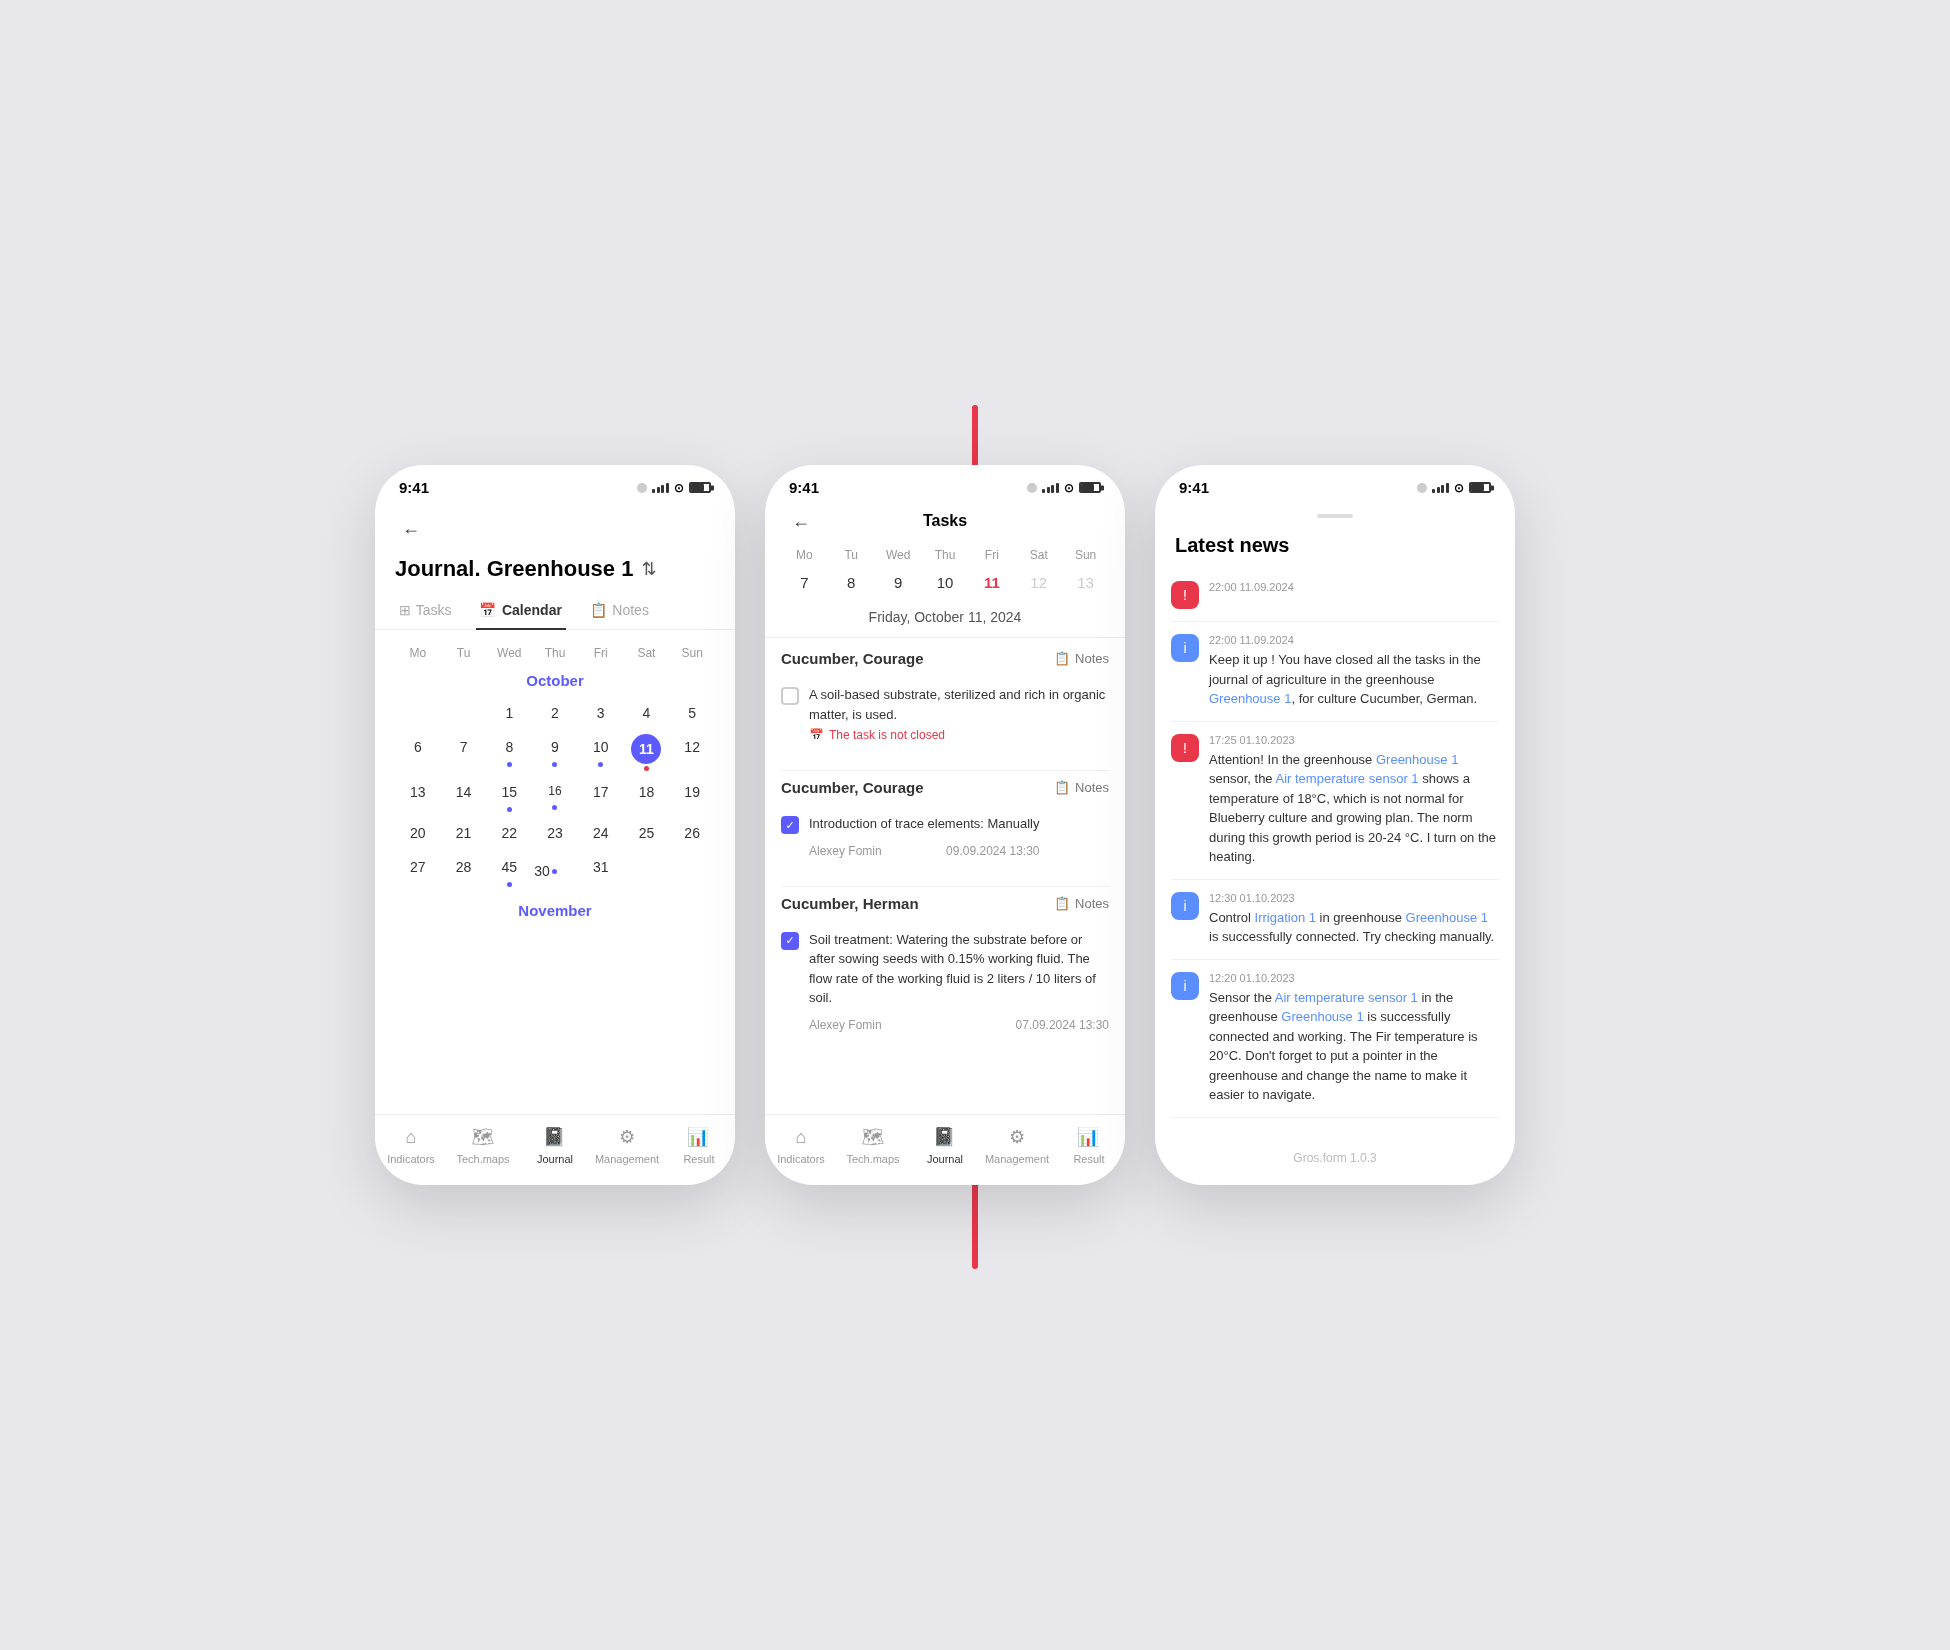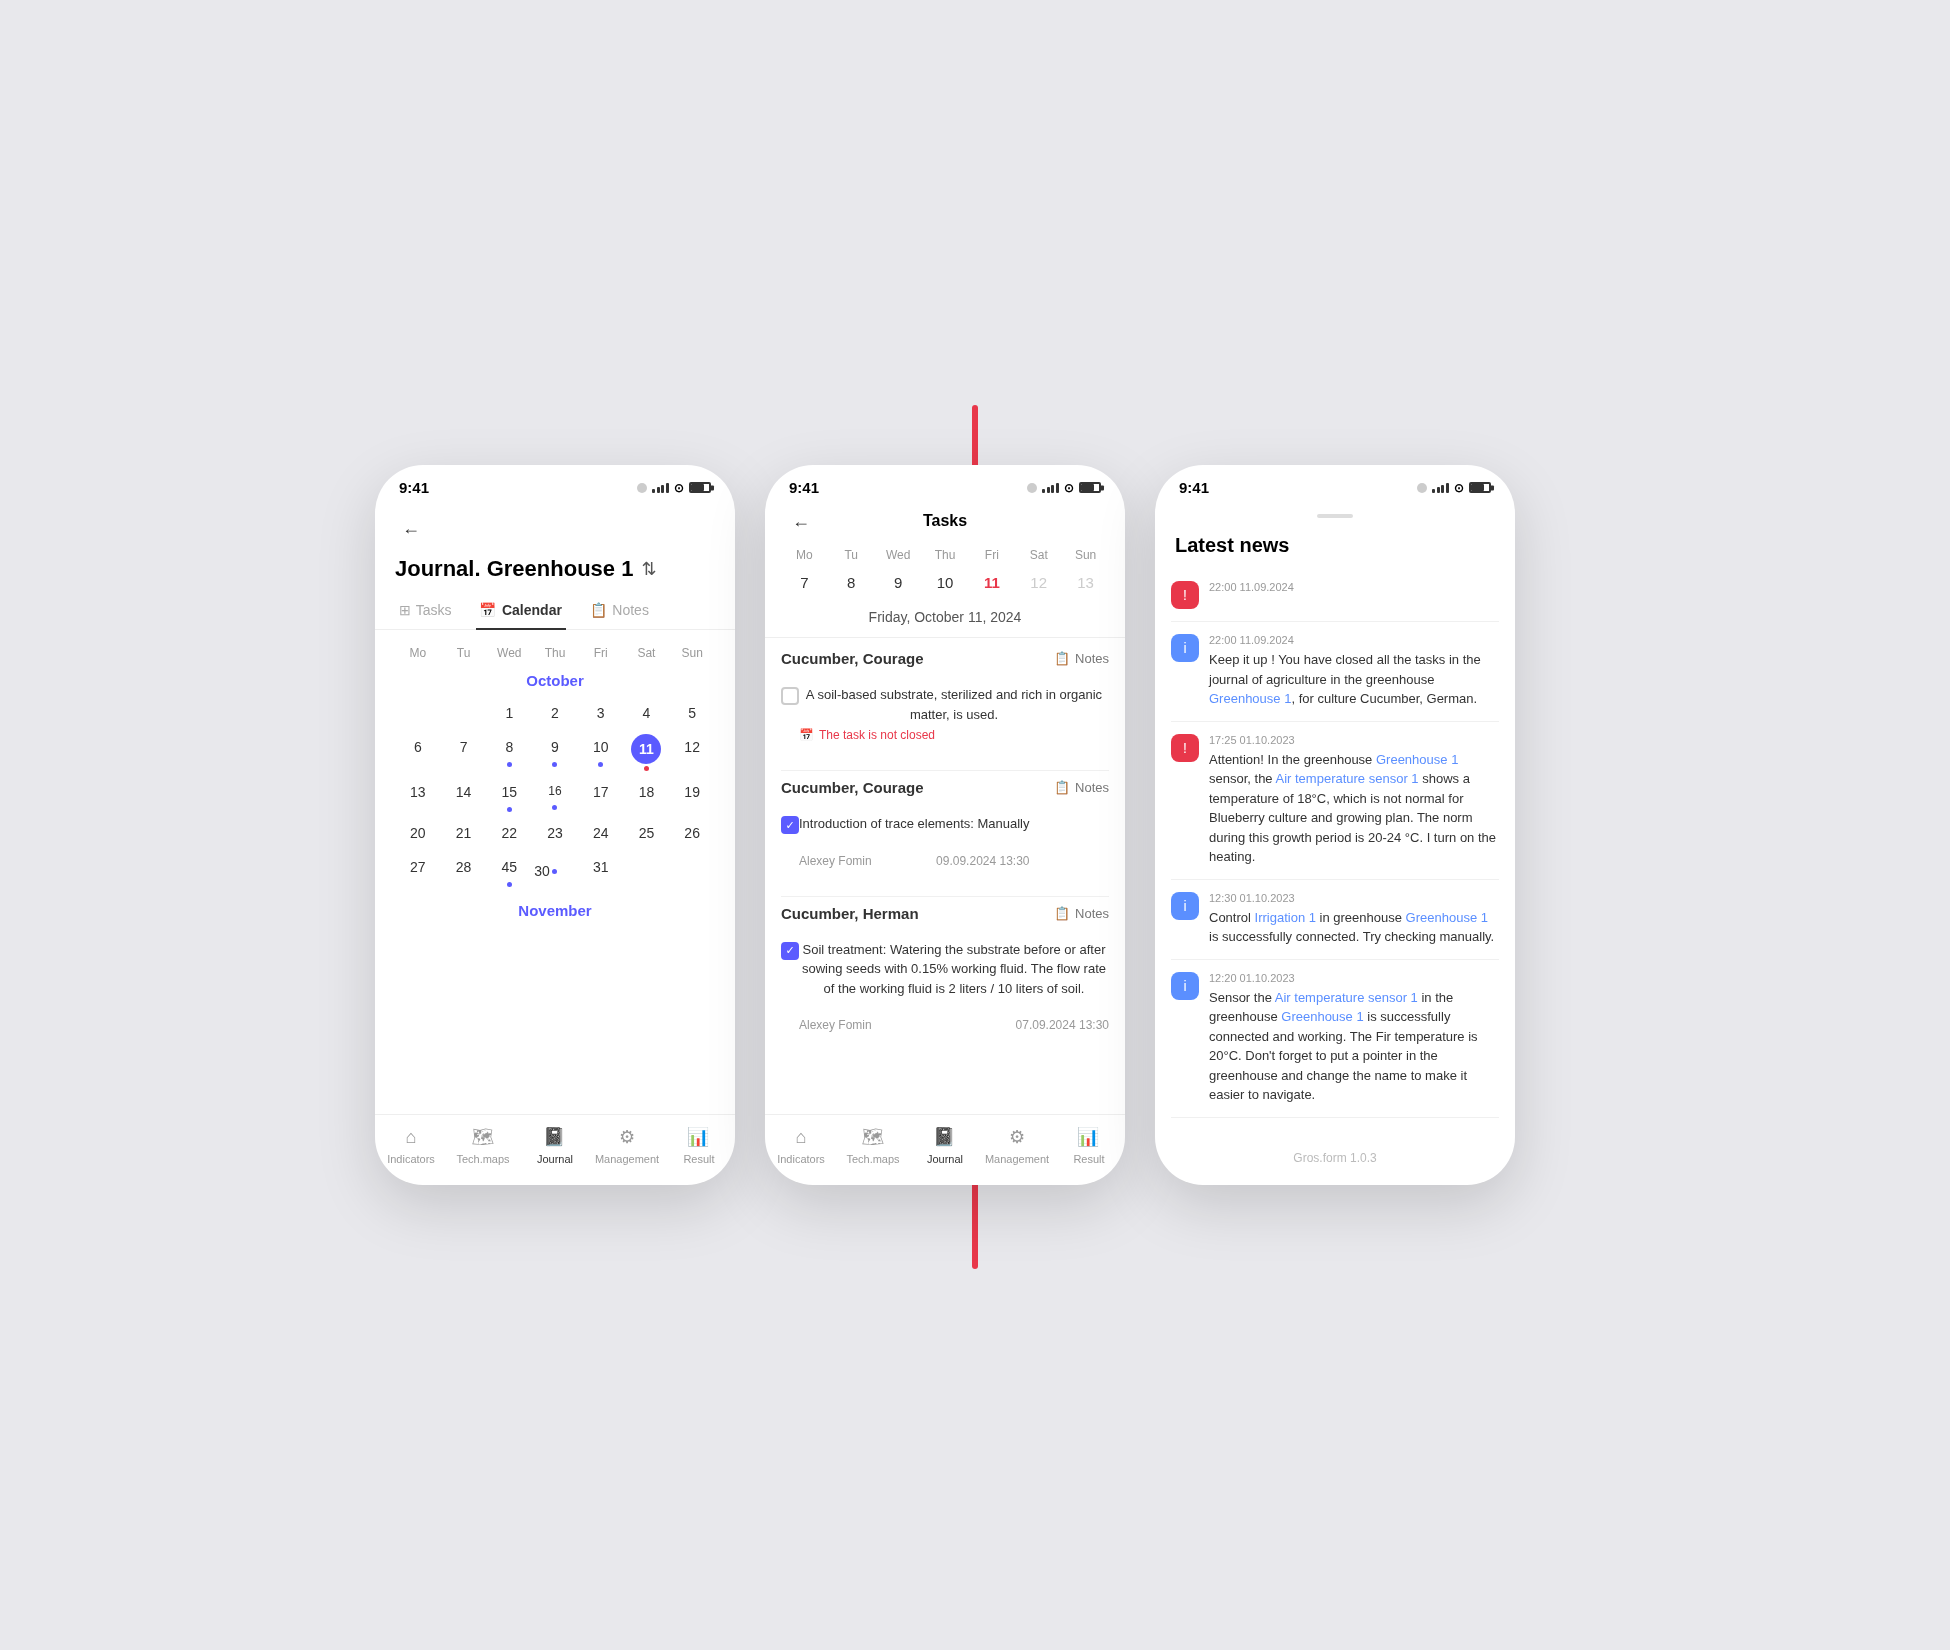--- a/index.html
+++ b/index.html
@@ -280,23 +280,22 @@
 
     .notes-badge {
       display: flex; align-items: center; gap: 4px;
       font-size: 13px;
       color: #777;
     }
 
     .task-item {
       display: flex;
       align-items: flex-start;
-      gap: 0;
+      gap: 10px;
       padding: 8px 0;
-      text-align: center;
     }
 
     .task-checkbox {
       width: 18px; height: 18px;
       border: 2px solid #ccc;
       border-radius: 4px;
       flex-shrink: 0;
       margin-top: 2px;
       display: flex; align-items: center; justify-content: center;
     }
@@ -319,21 +318,21 @@
       font-size: 12px;
       color: #e8374a;
       margin-top: 4px;
     }
 
     .task-meta {
       display: flex;
       justify-content: space-between;
       font-size: 12px;
       color: #999;
-      margin-top: 20px;
+      margin-top: 10px;
     }
 
     .divider {
       height: 1px;
       background: #f0f0f0;
       margin: 8px 0;
     }
 
     .handle-bar {
       width: 36px; height: 4px;

